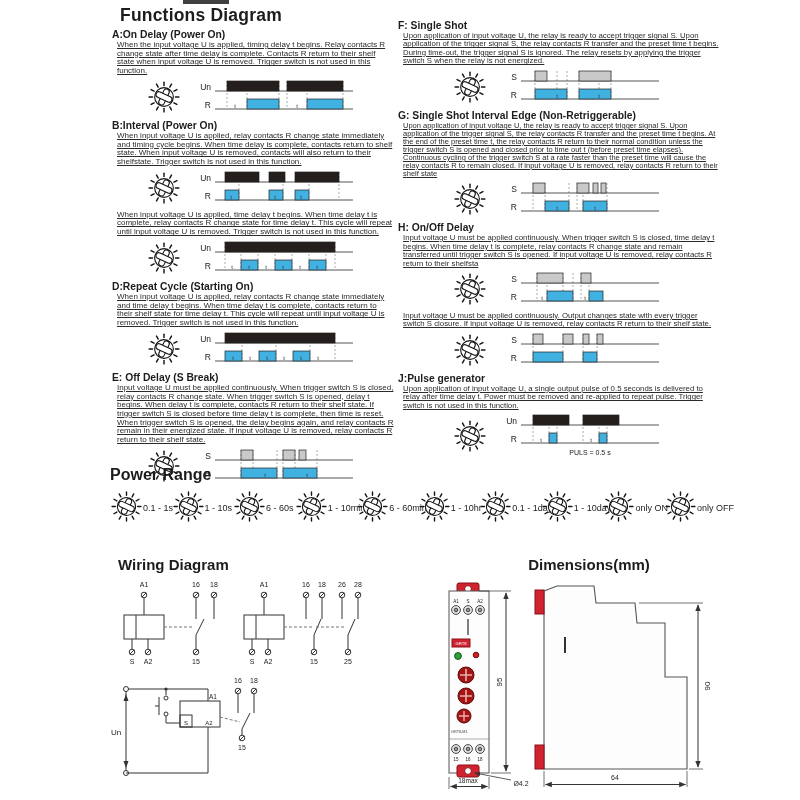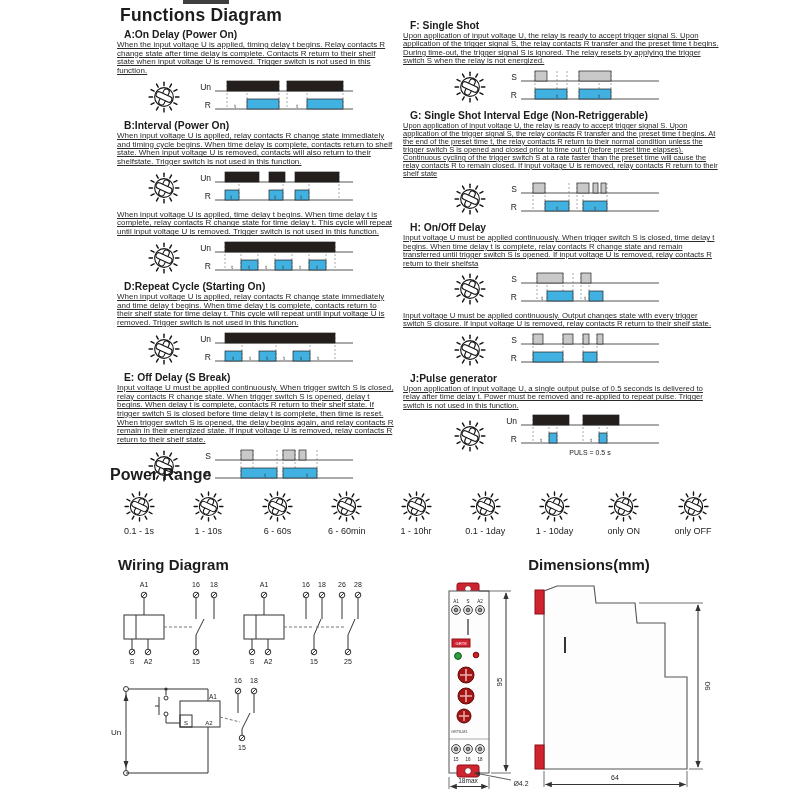--- a/index.html
+++ b/index.html
@@ -4,30 +4,30 @@
 <style>
   html,body{margin:0;padding:0;}
   body{width:800px;height:800px;background:#ffffff;position:relative;
        font-family:"Liberation Sans", sans-serif;color:#1c1c1c;overflow:hidden;}
   .col{position:absolute;}
   #left-col{left:110px;top:0;width:286px;}
   #right-col{left:396px;top:20px;width:326px;}
   h1{font-size:17.5px;font-weight:bold;margin:5px 0 3px 10px;letter-spacing:.2px;}
   h2{font-size:15px;font-weight:bold;margin:0 0 4px 0;}
   section.fn{margin:0 0 3px 0;}
-  section.fn h3{font-size:10.3px;font-weight:bold;margin:0 0 1px 14px;}
+  section.fn h3{font-size:10.3px;font-weight:bold;margin:0 0 1px 2px;}
   section.fn p{font-size:8px;line-height:1.09;margin:0 2px 1px 7px;color:#2b2b2b;text-decoration:underline;}
   #right-col section.fn p{font-size:7.8px;}
   #right-col section.fn p.tight{font-size:7.5px;line-height:1.07;}
   .diag{display:flex;align-items:center;justify-content:center;gap:8px;margin:1px 0 1px 0;}
   .dial{width:34px;height:34px;flex:0 0 auto;}
   svg text{font-family:"Liberation Sans", sans-serif;}
   #time-range{position:absolute;left:110px;top:466px;width:612px;}
   #time-range .row{display:flex;justify-content:space-between;margin-top:6px;}
-  .tr-item{display:flex;flex-direction:column;align-items:center;width:58px;}
+  .tr-item{display:flex;flex-direction:row;align-items:center;width:58px;}
   .tr-item .dial{width:33px;height:33px;}
   .tr-item span{font-size:9px;margin-top:3px;white-space:nowrap;}
   #wiring{position:absolute;left:110px;top:556px;width:310px;}
   #wiring h2{margin-left:8px;}
   #dims{position:absolute;left:430px;top:556px;width:310px;text-align:center;}
   #dims h2{margin-left:8px;}
   #scan-artifact{position:absolute;left:183px;top:0;width:46px;height:4px;background:#1d1d1d;opacity:.85;}
   .wave{flex:0 0 auto;}
 </style>
 </head>
@@ -372,20 +372,26 @@
         <svg class="dial">
           <use href="#dial"></use>
         </svg>
         <span>1 - 10s</span>
       </div>
     <div class="tr-item">
         <svg class="dial">
           <use href="#dial"></use>
         </svg>
         <span>6 - 60s</span>
+      </div>
+    <div class="tr-item">
+        <svg class="dial">
+          <use href="#dial"></use>
+        </svg>
+        <span>1 - 10min</span>
       </div>
     <div class="tr-item">
         <svg class="dial">
           <use href="#dial"></use>
         </svg>
         <span>6 - 60min</span>
       </div>
     <div class="tr-item">
         <svg class="dial">
           <use href="#dial"></use>

